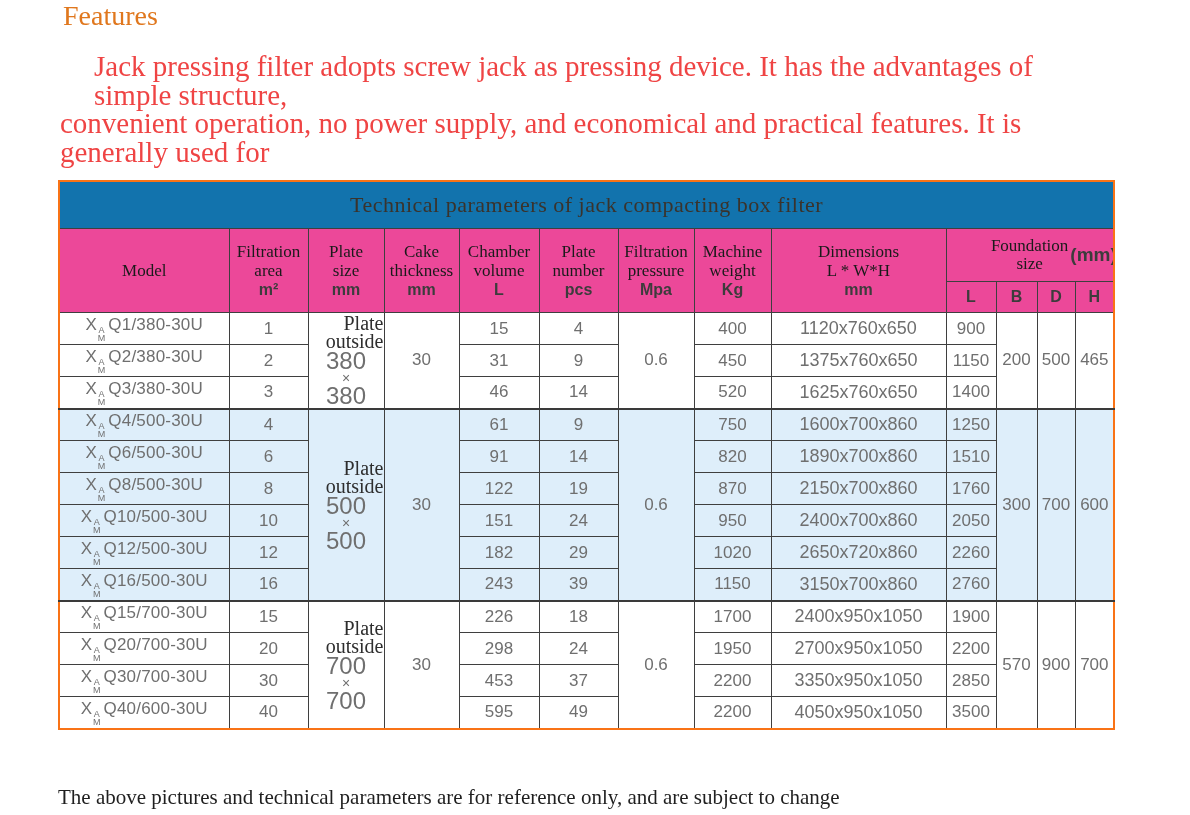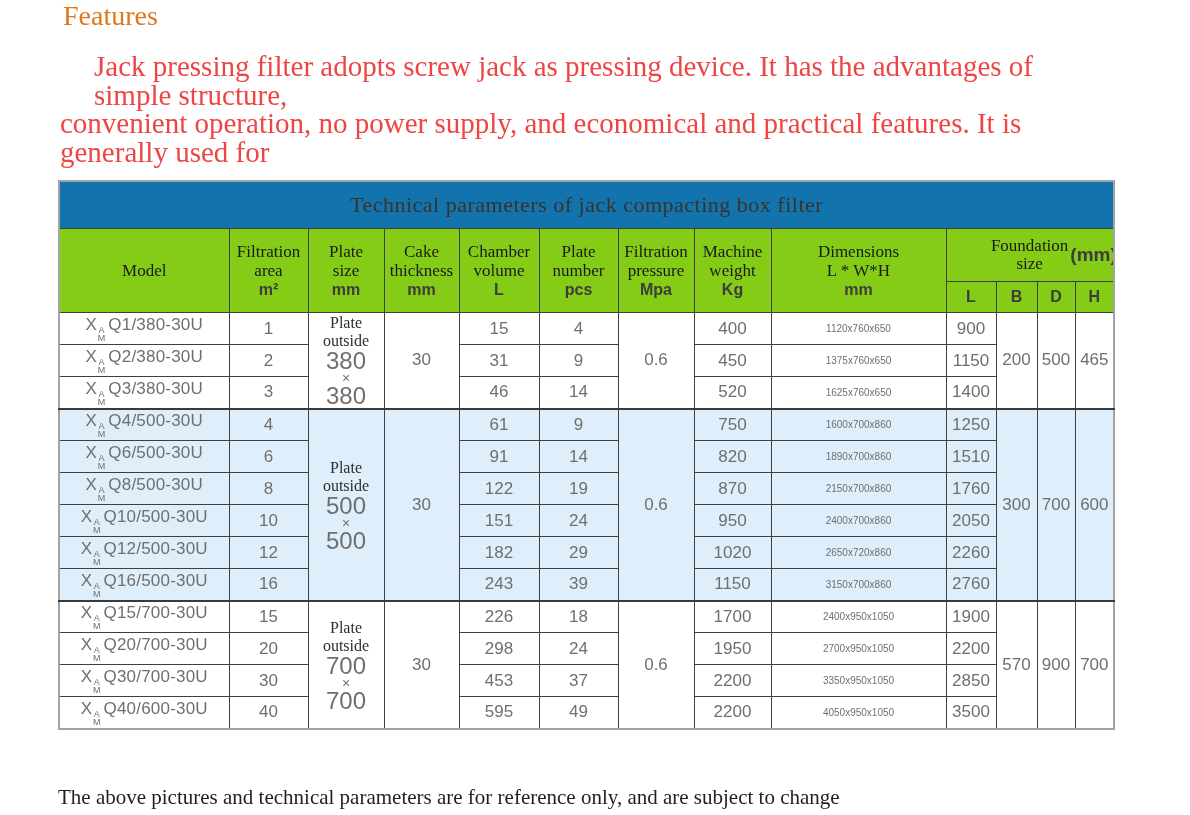--- a/index.html
+++ b/index.html
@@ -18,31 +18,31 @@
   .para .line1{padding-left:34px;}
   .footer{
     position:absolute;left:58px;top:756px;width:1000px;
     font-size:21px;line-height:27px;color:#1f1f1f;margin-top:28px;
   }
   .footer .line2{padding-left:6px;text-align:center;}
 
   table.spec{
     position:absolute;left:58px;top:180px;width:1055px;
     border-collapse:collapse;table-layout:fixed;
-    border:2px solid #a3a3a3;
+    border:2px solid #f97316;
   }
   table.spec td{
     border:1px solid #3f3f3f;padding:0;text-align:center;vertical-align:middle;
     overflow:hidden;
   }
   tr.title-row td{
     background:#1273ad;color:#3a332c;font-size:22px;height:46px;
     font-family:"Liberation Serif", serif;letter-spacing:0.5px;
   }
-  .hdr{background:#84cc16;color:#1a1a1a;font-size:17px;line-height:19px;
+  .hdr{background:#ec4899;color:#1a1a1a;font-size:17px;line-height:19px;
        font-family:"Liberation Serif", serif;}
   tr.hrow1 td{height:52px;}
   tr.hrow2 td{height:30px;}
   .unit{
     font-family:"Liberation Sans", sans-serif;font-weight:bold;
     color:#3c3c3c;font-size:16px;line-height:20px;
   }
   .fnd-wrap{display:flex;align-items:center;justify-content:center;gap:2px;padding-left:48px;}
   .fnd-label div{line-height:18px;}
   .fnd-mm{font-size:19px;}
@@ -50,23 +50,23 @@
   tr.drow{height:32px;}
   .val{
     font-family:"Liberation Sans", sans-serif;color:#6f6f6f;font-size:17px;
   }
   td.model-cell{text-align:left;padding-left:8px;}
   .xstack{
     display:inline-flex;flex-direction:column;font-size:9px;line-height:8px;
     vertical-align:-3px;margin:0 3px 0 1px;text-align:center;
   }
   .mname{letter-spacing:0.2px;}
-  td.dims-cell{font-size:10px;}
+  td.dims-cell{font-size:18px;}
   td.plate-cell{vertical-align:middle;}
-  .plate-intro{font-family:"Liberation Serif", serif;color:#2e2e2e;font-size:16px;line-height:18px;text-align:center;}
+  .plate-intro{font-family:"Liberation Serif", serif;color:#2e2e2e;font-size:20px;line-height:18px;text-align:right;}
   .plate-num{font-family:"Liberation Sans", sans-serif;color:#6f6f6f;font-size:24px;line-height:21px;}
   .plate-times{font-family:"Liberation Sans", sans-serif;color:#6f6f6f;font-size:14px;line-height:14px;}
 
   tr.g2 > td{background:#deeefa;}
   tr.gsep > td{border-top:2px solid #3a3a3a;}
 </style>
 </head>
 <body>
 
 <div class="heading">Features</div>

